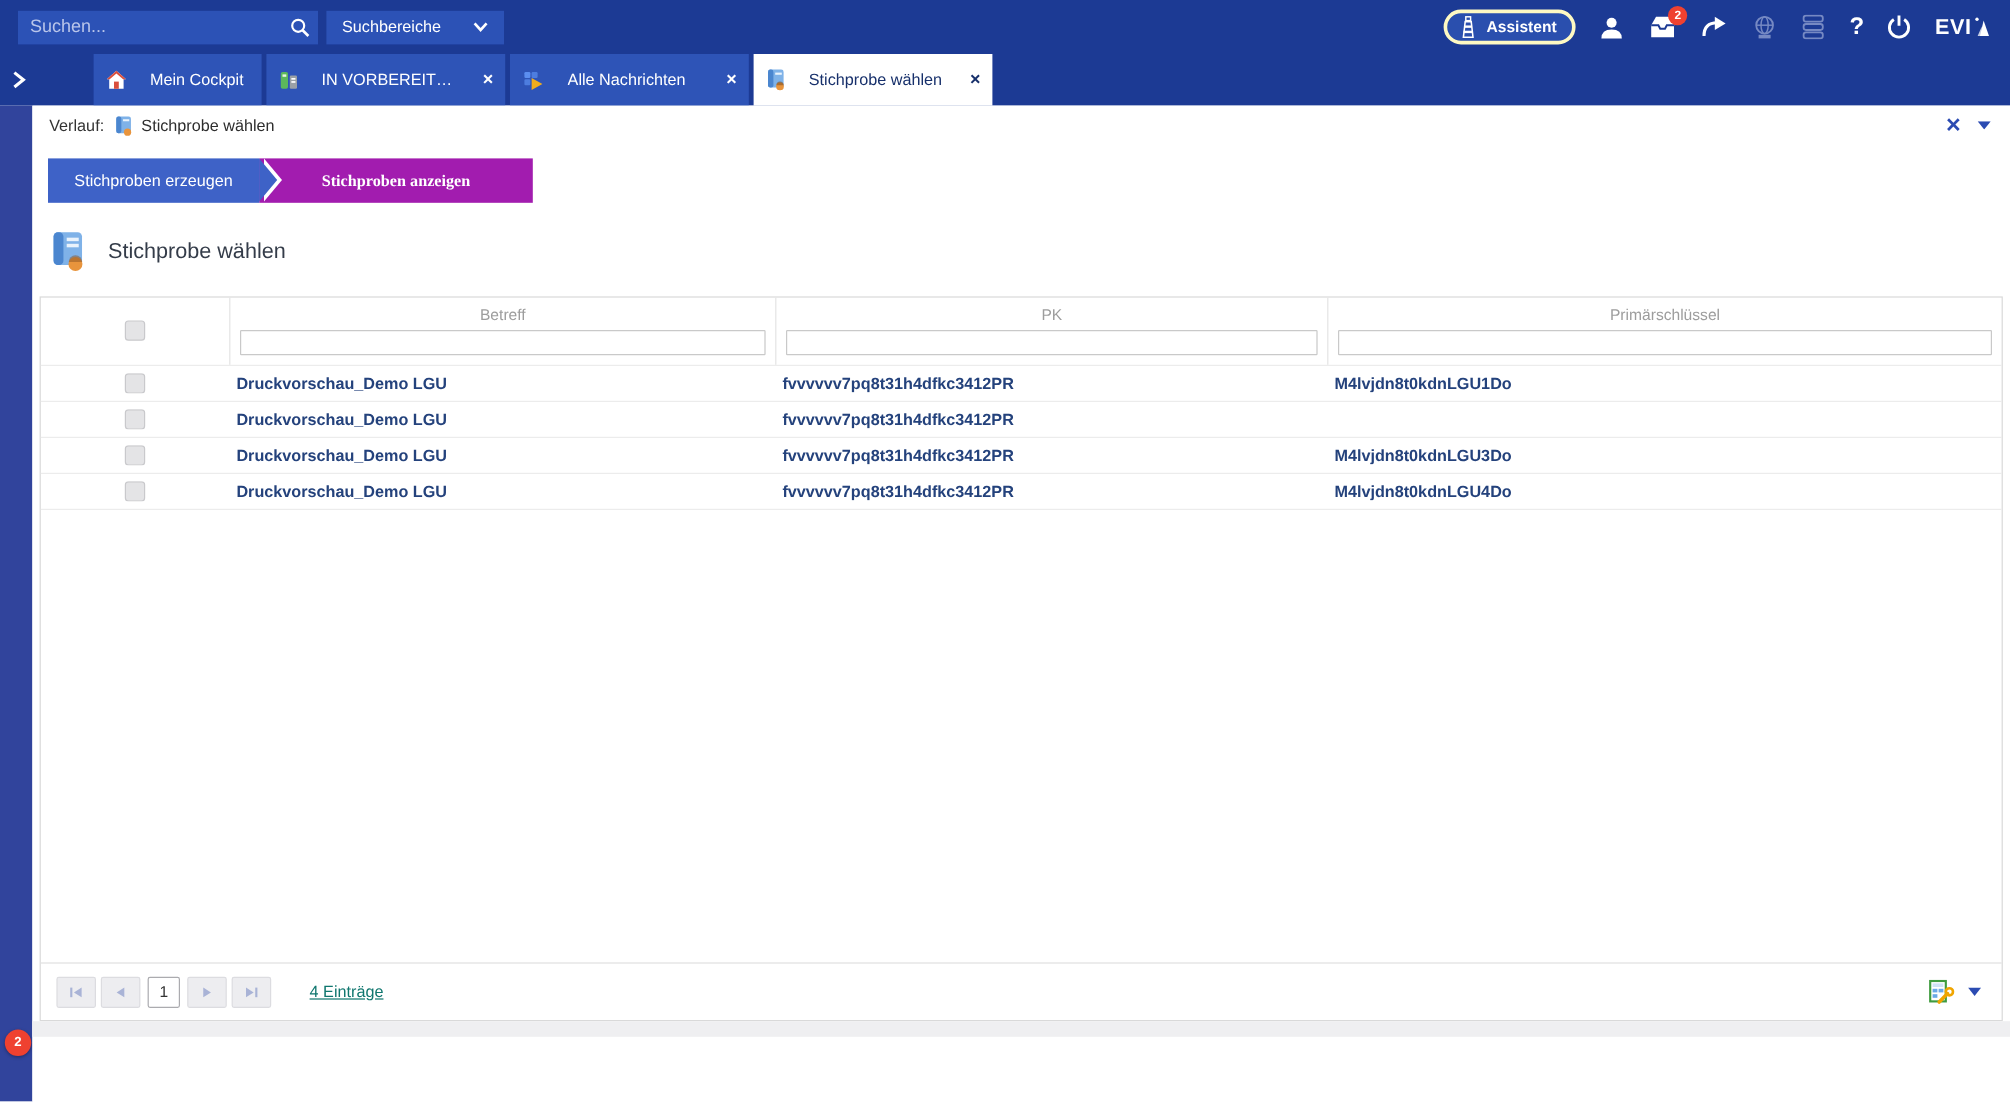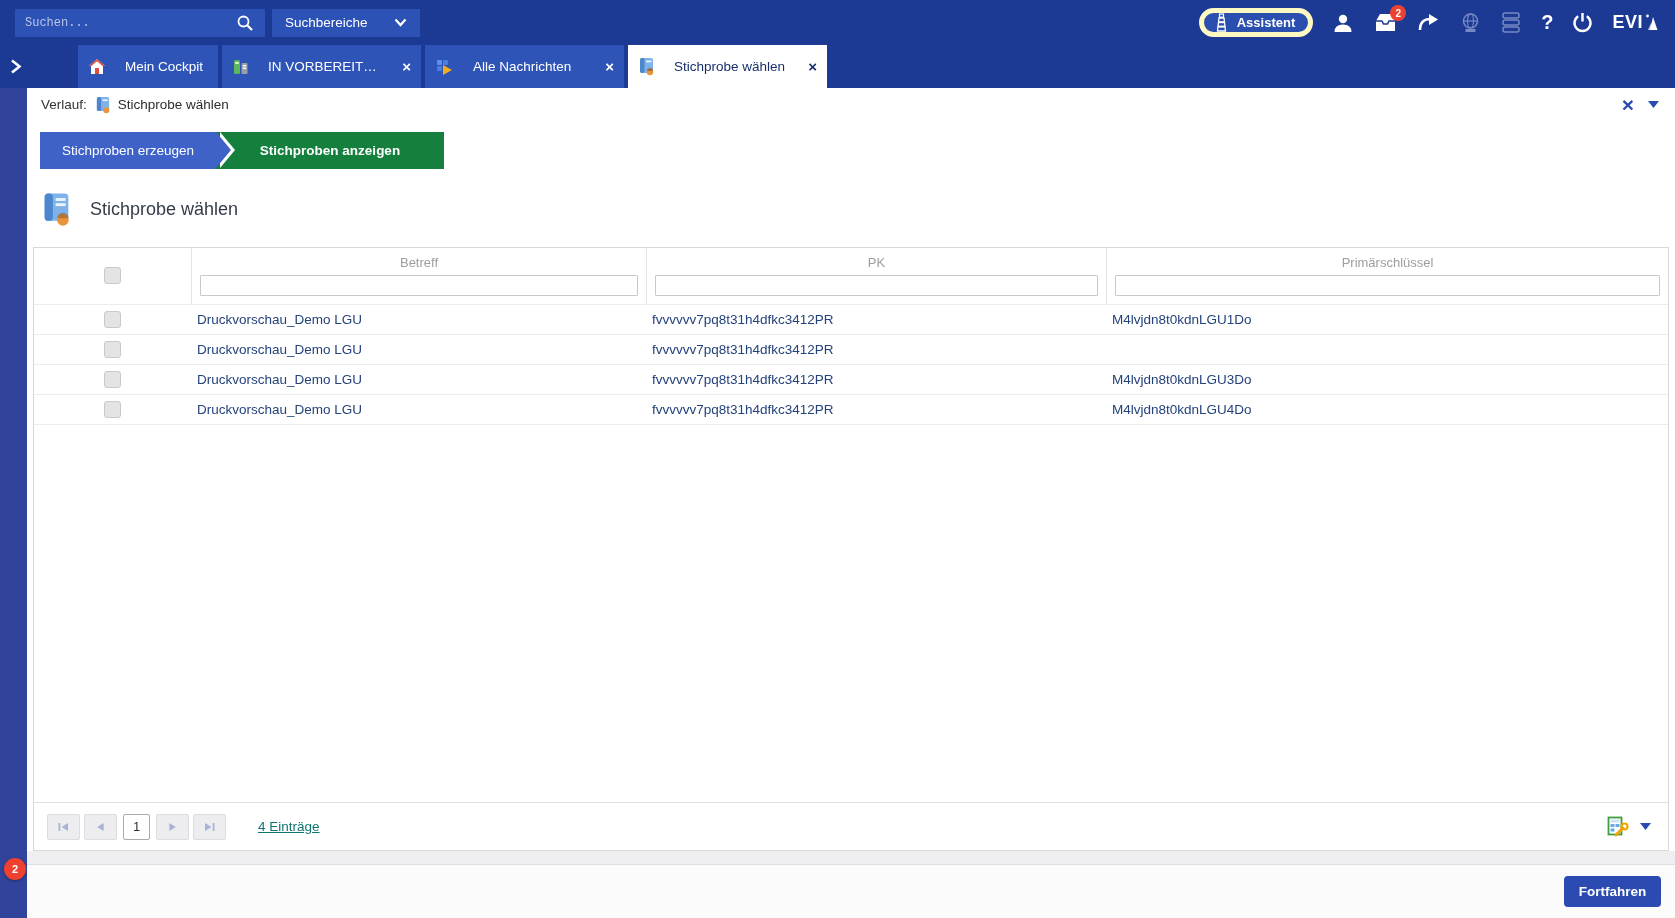--- a/index.html
+++ b/index.html
@@ -12,31 +12,31 @@
   
   .topbar {
     height:45px; background:#1c3a94; display:flex; align-items:center;
     color:#fff; padding:0 16px 0 15px;
   }
   .search-box {
     width:250px; height:28px; background:#2c52b6; display:flex; align-items:center;
   }
   .search-box input {
     flex:1; height:100%; background:transparent; border:none; outline:none;
-    color:#bef264; font-family:Liberation Mono, monospace; font-size:12px; padding:0 10px;
+    color:#bef264; font-family:Liberation Sans, sans-serif; font-size:15px; padding:0 10px;
   }
   .search-box input::placeholder { color:#b9c5ea; }
   .search-btn { width:40px; height:100%; display:flex; align-items:center; justify-content:center; cursor:pointer; }
   .scope-btn {
     margin-left:7px; height:28px; background:#2c52b6; padding:0 13px;
     display:flex; align-items:center; gap:26px; font-size:13.5px; cursor:pointer; white-space:nowrap;
   }
   .topbar-right { margin-left:auto; display:flex; align-items:center; gap:19px; }
   .assistant-pill {
-    height:29px; border:5px solid #fef9c3; border-radius:15px; background:#2a4fae;
+    height:29px; border:3px solid #fef9c3; border-radius:15px; background:#2a4fae;
     display:flex; align-items:center; gap:8px; padding:0 13px 0 10px;
     font-size:13px; font-weight:bold; cursor:pointer;
   }
   .icon-btn { position:relative; display:flex; align-items:center; justify-content:center; cursor:pointer; }
   .icon-muted { opacity:.5; }
   .badge-red {
     position:absolute; top:-7px; right:-8px; min-width:16px; height:16px; border-radius:8px;
     background:#ef4130; color:#fff; font-size:10px; font-weight:bold;
     display:flex; align-items:center; justify-content:center; padding:0 4px;
   }
@@ -74,21 +74,21 @@
   .wstep { display:flex; align-items:center; justify-content:center; font-size:13.5px; color:#fff; position:relative; }
   .wstep1 { width:176px; background:#3e62c7; z-index:2; }
   .wstep1::after {
     content:""; position:absolute; left:100%; top:0; z-index:3;
     border-top:18.5px solid transparent; border-bottom:18.5px solid transparent; border-left:15px solid #3e62c7;
   }
   .wstep1::before {
     content:""; position:absolute; left:100%; margin-left:4px; top:0; z-index:2;
     border-top:18.5px solid transparent; border-bottom:18.5px solid transparent; border-left:15px solid #ffffff;
   }
-  .wstep2 { width:228px; background:#15803d; font-weight:bold; z-index:1; }
+  .wstep2 { width:228px; background:#a21caf; font-weight:bold; z-index:1;font-family:Liberation Serif, serif; }
   
   .title-row { display:flex; align-items:center; gap:18px; margin:22px 0 0 14px; }
   .page-title { font-size:18px; color:#343c49; }
   
   .panel {
     position:absolute; left:6px; right:6px; top:159px; bottom:67px;
     border:1px solid #d9d9d9; background:#fff; display:flex; flex-direction:column;
   }
   .tgrid { display:grid; grid-template-columns:157px 455px 460px 1fr; }
   .thead { border-bottom:1px solid #ececec; }
@@ -96,21 +96,21 @@
   .th:first-child { border-left:none; align-items:center; justify-content:center; }
   .th-label { text-align:center; color:#9d9d9d; font-size:13px; margin-bottom:5px; min-height:15px; }
   .th input {
     height:21px; border:1px solid #c9c9c9; border-radius:1px; outline:none;
     font-family:"Liberation Sans",sans-serif; font-size:12.5px; padding:0 6px; color:#333; width:100%;
   }
   .checkbox {
     width:17px; height:17px; background:#e4e4e6; border:1px solid #c9c9cc; border-radius:3px; cursor:pointer;
   }
   .trow { border-bottom:1px solid #ececec; height:30px; align-items:center; }
-  .td { font-size:13.5px; color:#24427c; padding:0 6px; overflow:hidden; white-space:nowrap; text-overflow:ellipsis; }
+  .td { font-size:13.5px; color:#24427c; padding:0 6px; overflow:hidden; white-space:nowrap; text-overflow:ellipsis;font-weight:bold; }
   .td-check { display:flex; justify-content:center; }
   .tspacer { flex:1; }
   
   .pager {
     border-top:1px solid #e0e0e0; height:48px; display:flex; align-items:center; padding:0 13px; gap:4px;
   }
   .pg-btn {
     width:33px; height:26px; background:#ededf0; border:1px solid #dcdce0; border-radius:2px;
     display:flex; align-items:center; justify-content:center; cursor:default;
   }
@@ -461,16 +461,13 @@
           <svg width="11" height="7" viewBox="0 0 11 7">
               <polygon points="0,0 11,0 5.5,7" fill="#2b4bb2"></polygon>
             </svg>
         </span>
       </div>
     </div>
   </div>
 
   <div class="gray-band"></div>
 
-  <div class="footer">
-    <button class="btn-continue">Fortfahren</button>
-  </div>
 </div>
 
 </body></html>

